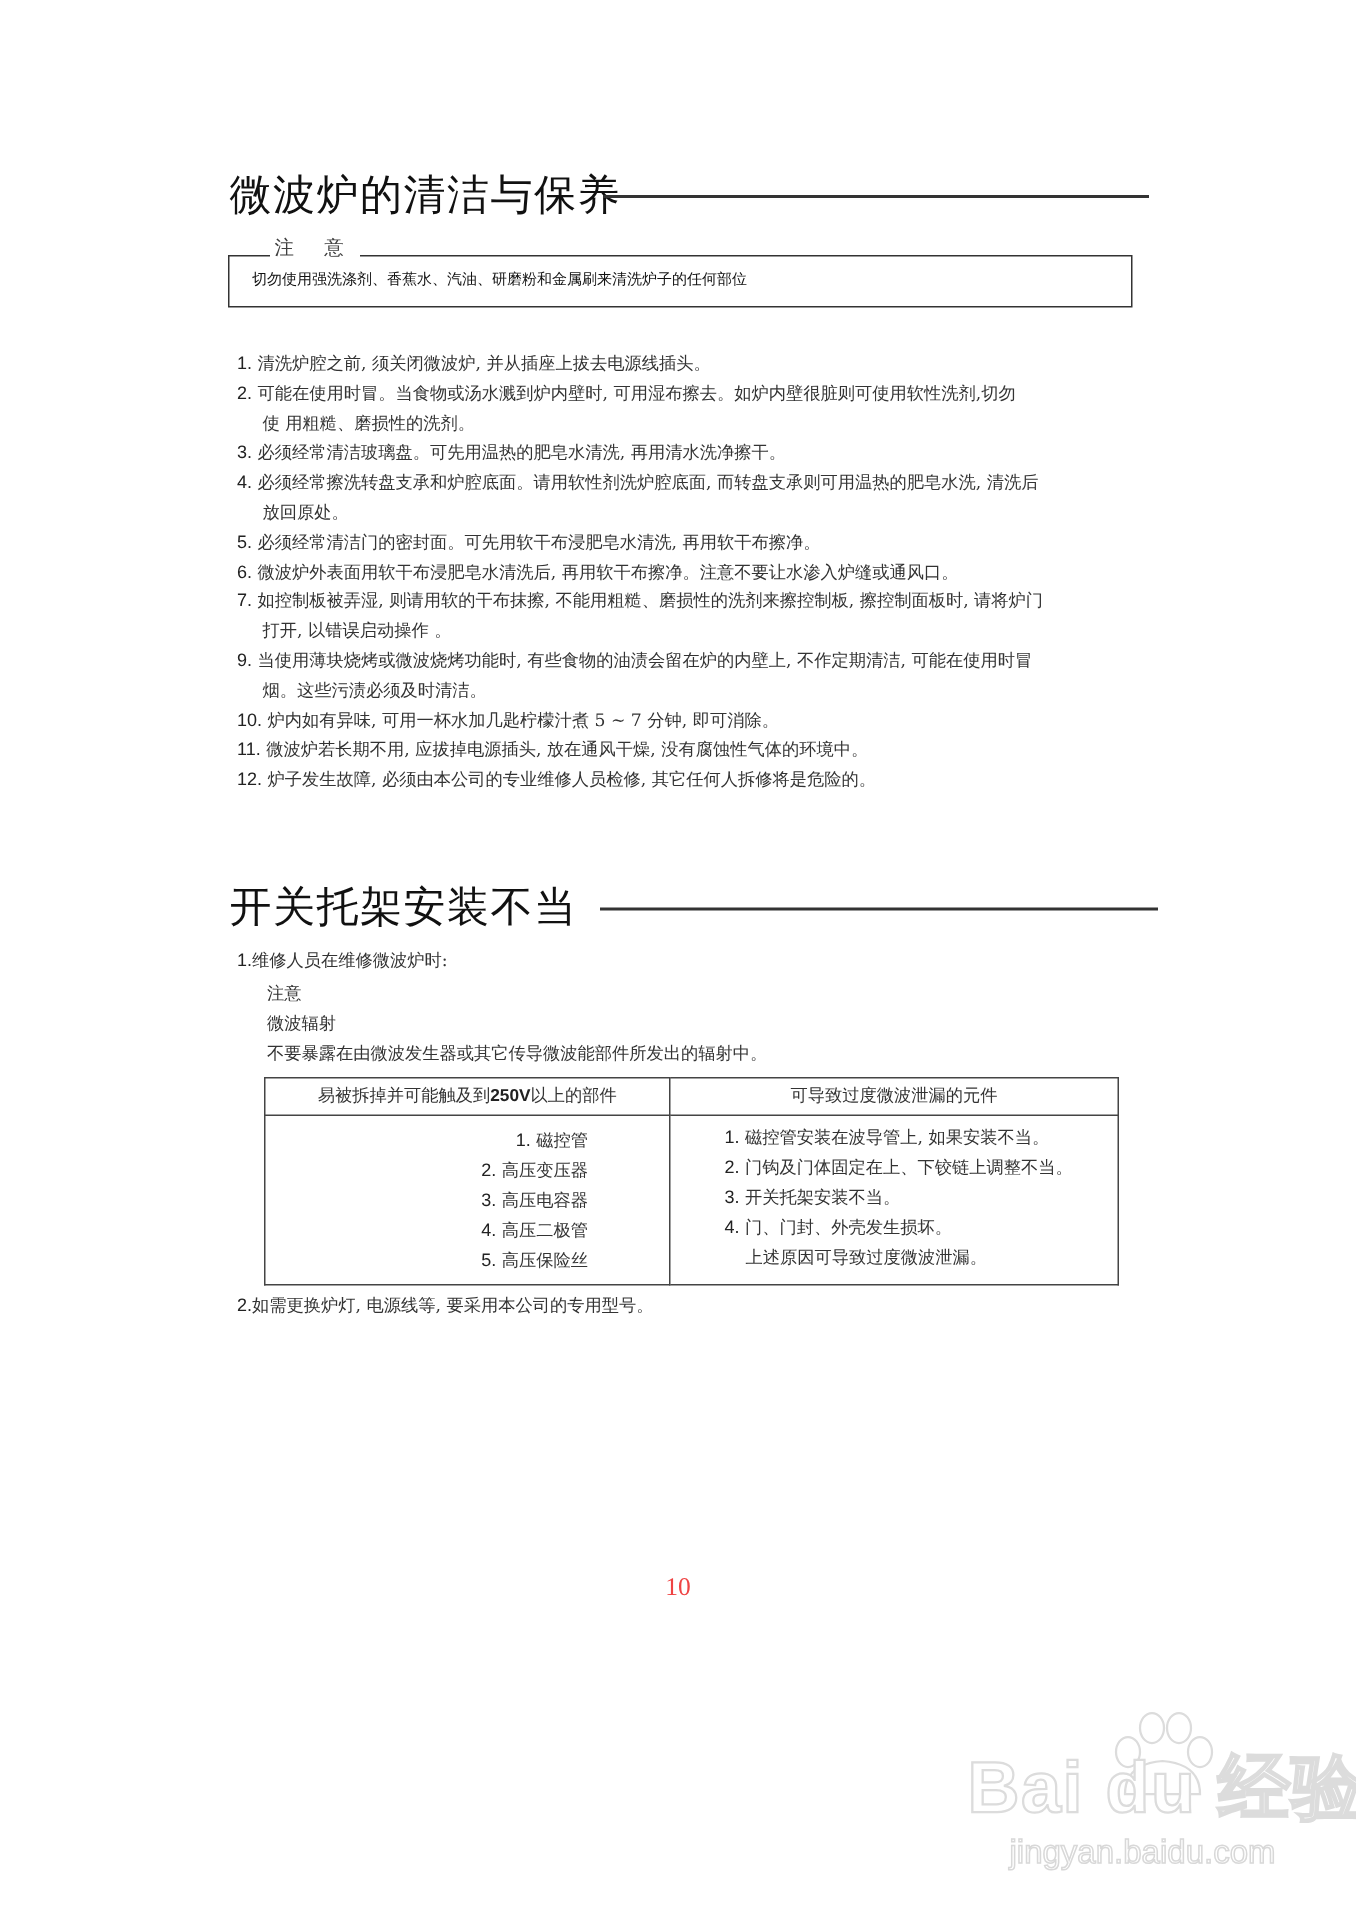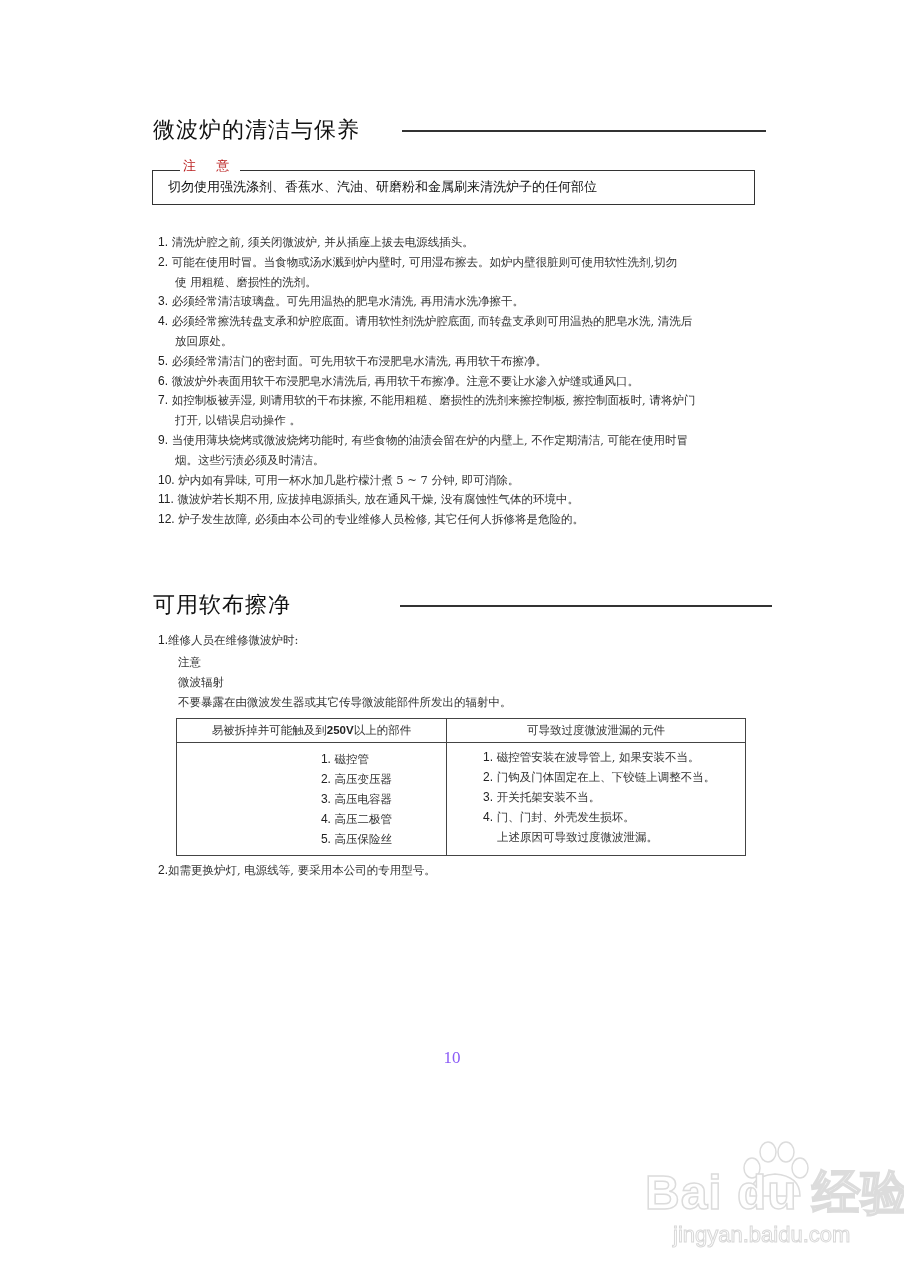--- a/index.html
+++ b/index.html
@@ -2,53 +2,53 @@
 <html><head>
 <meta charset="utf-8">
 <style>
   html, body { margin: 0; padding: 0; }
   body {
     width: 904px; height: 1280px; background: #ffffff; position: relative; overflow: hidden;
     font-family: "DejaVu Sans", sans-serif; color: #222;
   }
   .abs { position: absolute; }
   .h1 {
-    font-family: "DejaVu Sans", sans-serif; font-size: 22px; color: #111; letter-spacing: 1px;
+    font-family: "DejaVu Sans", sans-serif; font-size: 28px; color: #111; letter-spacing: 1px;
     white-space: nowrap; line-height: 30px;
   }
   .rule { height: 2px; background: #333; }
   .notice-box {
     left: 152px; top: 170px; width: 601px; height: 33px; border: 1.5px solid #333;
   }
   .notice-label {
     left: 180px; top: 158px; background: #fff; padding: 0 3px; font-size: 13px; letter-spacing: 8px;
-    line-height: 16px; color: #b91c1c;
+    line-height: 16px; color: #404040;
   }
   .notice-text {
-    left: 168px; top: 178px; font-size: 13px; line-height: 18px; color: #111; white-space: nowrap;
+    left: 168px; top: 178px; font-size: 10px; line-height: 18px; color: #111; white-space: nowrap;
   }
   .list { left: 158px; top: 233px; width: 620px; font-family: "DejaVu Serif", serif; font-size: 11.5px; color: #333; }
   .list .item { position: relative; line-height: 19.8px; }
   .list .num { font-family: "Liberation Sans", sans-serif; font-size: 12px; color: #222; }
   .list .cont { padding-left: 17px; }
   .sec2 { font-family: "DejaVu Serif", serif; font-size: 11.5px; color: #333; line-height: 20px; white-space: nowrap; }
   .sec2 .num { font-family: "Liberation Sans", sans-serif; font-size: 12px; color: #222; }
   table.parts {
     position: absolute; left: 176px; top: 718px; width: 570px; border-collapse: collapse;
     font-family: "DejaVu Serif", serif; font-size: 11.5px; color: #333;
   }
   table.parts th, table.parts td { border: 1.5px solid #444; padding: 0; vertical-align: top; }
   table.parts th { height: 23px; font-weight: normal; text-align: center; line-height: 23px; margin-left: 30px; }
   table.parts th .b { font-family: "Liberation Sans", sans-serif; font-weight: bold; color: #222; }
   table.parts td.left { width: 269px; text-align: center; padding-top: 6px; padding-bottom: 6px; }
   table.parts td.right { padding-left: 36px; padding-top: 4px; }
   .cell-line { line-height: 20px; white-space: nowrap; }
   .cell-line .num { font-family: "Liberation Sans", sans-serif; font-size: 12px; color: #222; }
-  .left-inner { display: inline-block; text-align: left; margin-left: 90px; }
-  .page-num { left: 0; width: 904px; top: 1048px; text-align: center; font-family: "Liberation Serif", serif; font-size: 17px; color: #8b5cf6; }
+  .left-inner { display: inline-block; text-align: right; margin-left: 90px; }
+  .page-num { left: 0; width: 904px; top: 1048px; text-align: center; font-family: "Liberation Serif", serif; font-size: 17px; color: #ef4444; }
   .wm { left: 645px; top: 1150px; color: #eaeaea; }
   .wm-logo { font-family: "Liberation Sans", sans-serif; font-weight: bold; font-size: 48px; line-height: 50px; color: #fff;
     -webkit-text-stroke: 1.5px #dcdcdc; letter-spacing: 1px; white-space: nowrap; }
   .wm-url { font-family: "Liberation Sans", sans-serif; font-size: 22px; color: #fff; -webkit-text-stroke: 1px #d8d8d8; white-space: nowrap; }
 </style>
 </head>
 <body>
 
 <div class="abs h1" style="left:153px; top:115px;">微波炉的清洁与保养</div>
 <div class="abs rule" style="left:402px; top:130px; width:364px;"></div>
@@ -68,21 +68,21 @@
     <div class="item"><span class="num">6.</span> <span>微波炉外表面用软干布浸肥皂水清洗后, 再用软干布擦净。注意不要让水渗入炉缝或通风口。</span></div>
     <div class="item"><span class="num">7.</span> <span>如控制板被弄湿, 则请用软的干布抹擦, 不能用粗糙、磨损性的洗剂来擦控制板, 擦控制面板时, 请将炉门</span></div>
     <div class="item cont"><span>打开, 以错误启动操作 。</span></div>
     <div class="item"><span class="num">9.</span> <span>当使用薄块烧烤或微波烧烤功能时, 有些食物的油渍会留在炉的内壁上, 不作定期清洁, 可能在使用时冒</span></div>
     <div class="item cont"><span>烟。这些污渍必须及时清洁。</span></div>
     <div class="item"><span class="num">10.</span> <span>炉内如有异味, 可用一杯水加几匙柠檬汁煮 5 ~ 7 分钟, 即可消除。</span></div>
     <div class="item"><span class="num">11.</span> <span>微波炉若长期不用, 应拔掉电源插头, 放在通风干燥, 没有腐蚀性气体的环境中。</span></div>
     <div class="item"><span class="num">12.</span> <span>炉子发生故障, 必须由本公司的专业维修人员检修, 其它任何人拆修将是危险的。</span></div>
   </div>
 
-<div class="abs h1" style="left:153px; top:590px;">可用软布擦净</div>
+<div class="abs h1" style="left:153px; top:590px;">开关托架安装不当</div>
 <div class="abs rule" style="left:400px; top:605px; width:372px;"></div>
 
 <div class="abs sec2" style="left:158px; top:630px;">
   <span class="num">1.</span><span>维修人员在维修微波炉时:</span>
 </div>
 <div class="abs sec2" style="left:178px; top:652px;">
   <div>注意</div>
   <div>微波辐射</div>
   <div>不要暴露在由微波发生器或其它传导微波能部件所发出的辐射中。</div>
 </div>

